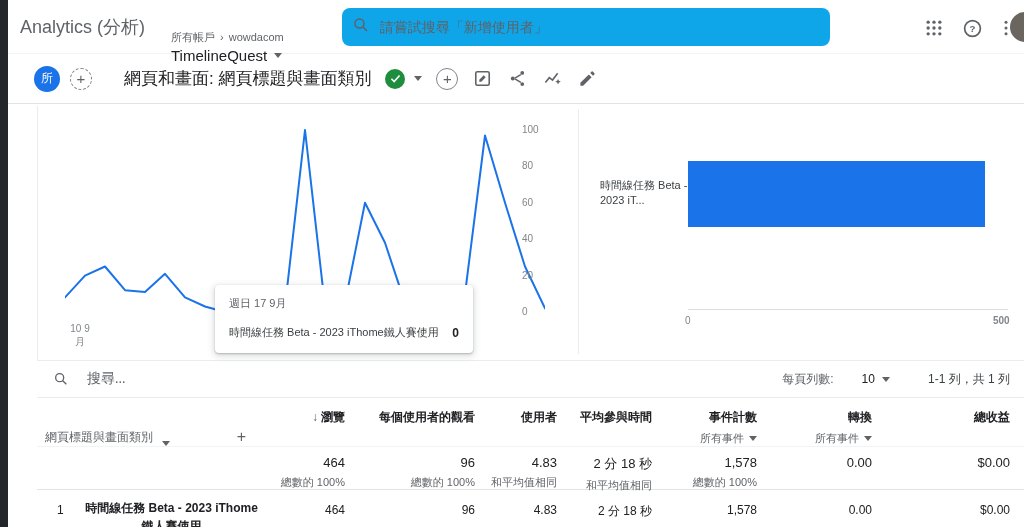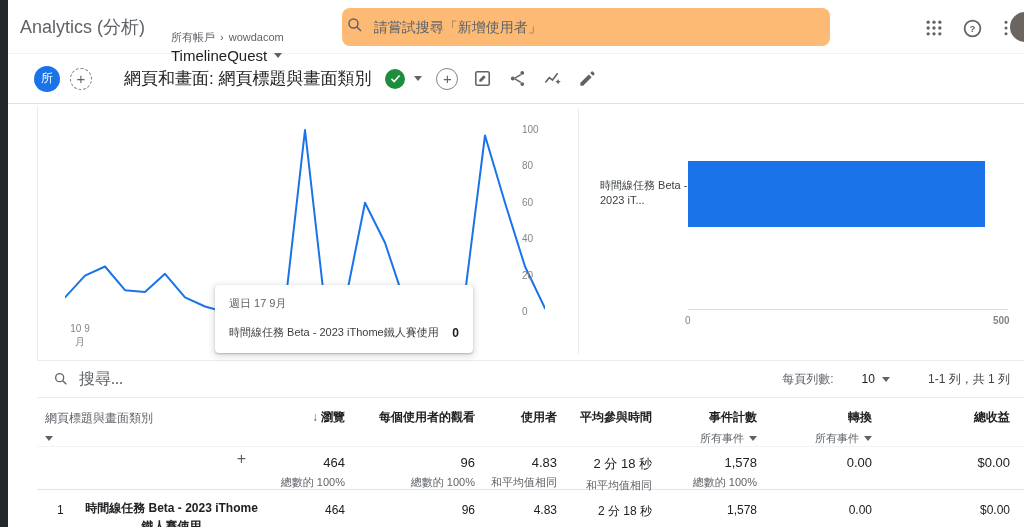--- a/index.html
+++ b/index.html
@@ -9,22 +9,22 @@
   .left-strip{position:absolute;left:0;top:0;width:8px;height:100%;background:#23262b;z-index:30;}
   .app{position:absolute;left:8px;top:0;right:0;height:100%;}
 
   
   .header{position:absolute;left:0;top:0;right:0;height:54px;display:flex;align-items:center;
           background:#fff;border-bottom:1px solid #f1f3f4;z-index:10;}
   .logo{font-size:18px;color:#5f6368;margin-left:12px;white-space:nowrap;}
   .acct{margin-left:26px;}
   .acct-path{font-size:11px;color:#5f6368;display:flex;gap:5px;align-items:center;margin-top:40px;}
   .acct-name{font-size:15px;font-weight:500;color:#202124;display:flex;align-items:center;gap:7px;margin-top:2px;}
-  .searchbar{margin-left:58px;width:488px;height:38px;background:#fdba74;border-radius:8px;
-             display:flex;align-items:center;padding:0 4px;gap:10px;flex:0 0 auto;}
+  .searchbar{margin-left:58px;width:488px;height:38px;background:#0ea5e9;border-radius:8px;
+             display:flex;align-items:center;padding:0 10px;gap:10px;flex:0 0 auto;}
   .searchbar input{border:none;background:transparent;outline:none;font-size:14px;width:100%;
                    color:#202124;font-family:inherit;}
   .searchbar input::placeholder{color:#5f6368;}
   .hicon{position:absolute;top:16px;width:24px;height:24px;display:flex;align-items:center;justify-content:center;}
   .avatar{position:absolute;left:1002px;top:12px;width:30px;height:30px;border-radius:50%;
           background:#6b6560;}
   .caret{width:0;height:0;border-left:4px solid transparent;border-right:4px solid transparent;
          border-top:5px solid #5f6368;display:inline-block;}
 
   
@@ -68,34 +68,34 @@
            padding:11px 14px 13px;z-index:6;}
   .tooltip-title{font-size:11px;color:#5f6368;}
   .tooltip-row{display:flex;justify-content:space-between;align-items:center;margin-top:14px;gap:10px;}
   .tooltip-series{font-size:11px;color:#3c4043;white-space:nowrap;}
   .tooltip-value{font-size:12px;font-weight:700;color:#202124;}
 
   
   .controls{position:absolute;left:29px;top:360px;right:0;height:38px;background:#fff;
             border-top:1px solid #ececec;border-bottom:1px solid #ececec;display:flex;align-items:center;}
   .controls .sicon{margin-left:16px;display:flex;}
-  .controls input{border:none;outline:none;font-size:16px;margin-left:10px;width:240px;
+  .controls input{border:none;outline:none;font-size:14px;margin-left:18px;width:240px;
                   color:#202124;font-family:Liberation Serif, serif;background:transparent;}
   .controls input::placeholder{color:#5f6368;}
   .ctrl-right{margin-left:auto;display:flex;align-items:center;padding-right:14px;}
   .rpp-label{font-size:12px;color:#5f6368;}
   .rpp-value{font-size:12px;color:#202124;margin-left:28px;}
   .ctrl-right .caret{margin-left:7px;}
   .pagination{font-size:12px;color:#3c4043;margin-left:38px;white-space:nowrap;}
 
   
   .table{position:absolute;left:29px;top:398px;right:0;bottom:0;background:#fff;}
   .trow{display:grid;grid-template-columns:217px 83px 130px 82px 95px 105px 115px 138px;padding-left:8px;}
   .thead{padding-top:12px;height:49px;border-bottom:1px solid #f1f3f4;}
-  .hcell-dim{display:flex;align-items:flex-start;gap:9px;font-size:12px;color:#5f6368;padding-right:16px;flex-direction:column;}
+  .hcell-dim{display:flex;align-items:flex-end;gap:9px;font-size:12px;color:#5f6368;padding-right:16px;}
   .dim-plus{margin-left:auto;font-size:16px;color:#5f6368;}
   .hcell{text-align:right;font-size:12px;font-weight:700;color:#202124;line-height:15px;}
   .sort-arrow{font-weight:400;color:#5f6368;margin-right:3px;}
   .hsub{font-size:11px;font-weight:400;color:#5f6368;margin-top:6px;display:flex;
         justify-content:flex-end;align-items:center;gap:5px;}
   .totals{padding-top:8px;height:43px;border-bottom:1px solid #e4e4e4;}
   .tcell{text-align:right;font-size:13px;color:#202124;}
   .tsub{font-size:11px;color:#5f6368;margin-top:5px;}
   .datarow{padding-top:7px;}
   .dimcell{display:flex;gap:6px;}

